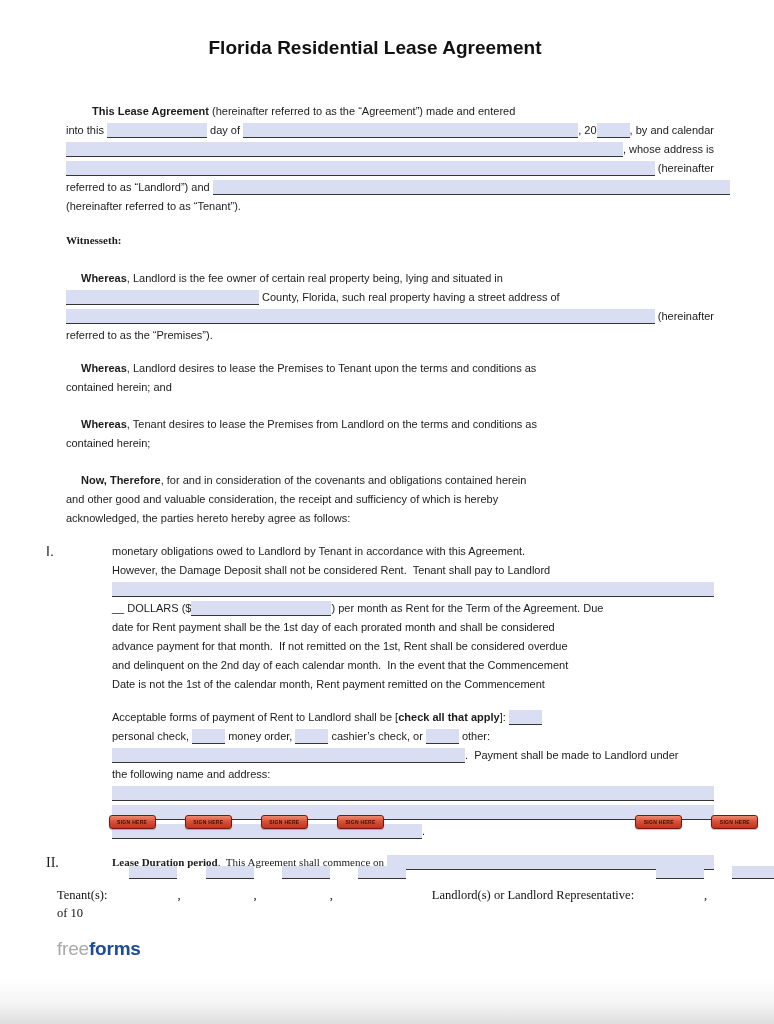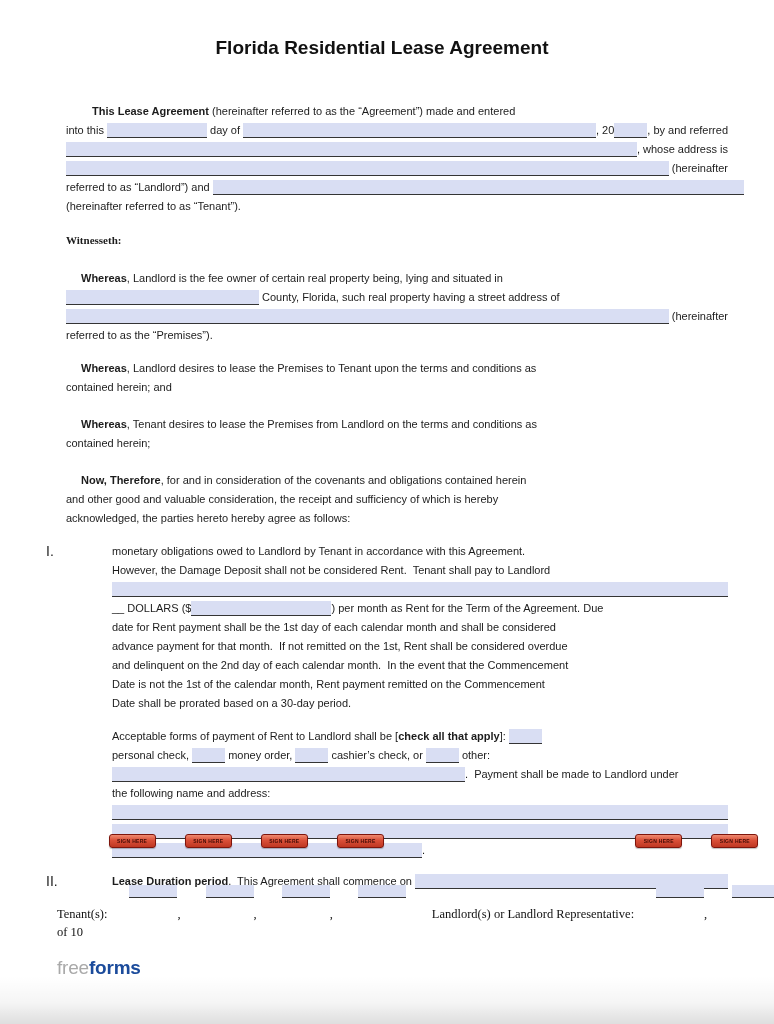--- a/index.html
+++ b/index.html
@@ -2,21 +2,21 @@
 <html><head>
 <meta charset="utf-8">
 <style>
   html,body{margin:0;padding:0;}
   body{
     width:774px;height:1024px;position:relative;overflow:hidden;
     background:#ffffff;
     font-family:"Liberation Sans","DejaVu Sans",sans-serif;
     color:#1c1c1c;
   }
-  .doc{padding:0 46px 0 36px;}
+  .doc{padding:0 60px 0 36px;}
   .title{
     margin:36px 0 0 0;text-align:center;
     font-size:19px;font-weight:bold;color:#111;line-height:23px;
   }
   .para{margin:0;}
   .line{
     display:flex;align-items:center;height:19px;
     font-size:11px;line-height:19px;margin-left:30px;
   }
   .line span,.line b{white-space:pre;flex-shrink:0;}
@@ -62,21 +62,21 @@
     margin:16px 0 0 57px;font-size:19px;letter-spacing:-0.2px;
     font-family:"Liberation Sans",sans-serif;
   }
   .logo .free{color:#a9a9a9;font-weight:normal;}
   .logo .forms{color:#1b4b9b;font-weight:bold;}
   .page-bottom{
     position:absolute;left:0;right:0;bottom:0;height:48px;pointer-events:none;
     background:linear-gradient(180deg,rgba(0,0,0,0) 0%,rgba(0,0,0,0.04) 55%,rgba(0,0,0,0.13) 100%);
   }
   .mt15{margin-top:15px;font-family:Liberation Serif, serif;} .mt19{margin-top:19px;} .mt14{margin-top:14px;}
-  .mt18{margin-top:18px;} .mt43{margin-top:43px;} .mt12{margin-top:12px;}
+  .mt18{margin-top:18px;} .mt43{margin-top:43px;} .mt12{margin-top:12px;font-family:Liberation Serif, serif;}
 </style>
 </head>
 <body>
 
 <div class="doc">
 
   <h1 class="title">Florida Residential Lease Agreement</h1>
 
   <div class="para mt43">
     <div class="line">
@@ -84,21 +84,21 @@
       <b>This Lease Agreement</b>
       <span> (hereinafter referred to as the “Agreement”) made and entered</span>
     </div>
     <div class="line">
       <span>into this </span>
       <span class="fld" style="width:100px"></span>
       <span> day of </span>
       <span class="fld grow"></span>
       <span>, 20</span>
       <span class="fld" style="width:33px"></span>
-      <span>, by and referred</span>
+      <span>, by and calendar</span>
     </div>
     <div class="line">
       <span class="fld grow"></span>
       <span>, whose address is</span>
     </div>
     <div class="line">
       <span class="fld grow"></span>
       <span> (hereinafter</span>
     </div>
     <div class="line">
@@ -180,33 +180,30 @@
       </div>
       <div class="line">
         <span class="fld grow"></span>
       </div>
       <div class="line">
         <span>__ DOLLARS ($</span>
         <span class="fld" style="width:140px"></span>
         <span>) per month as Rent for the Term of the Agreement. Due</span>
       </div>
       <div class="line">
-        <span>date for Rent payment shall be the 1st day of each calendar month and shall be considered</span>
+        <span>date for Rent payment shall be the 1st day of each prorated month and shall be considered</span>
       </div>
       <div class="line">
         <span>advance payment for that month.  If not remitted on the 1st, Rent shall be considered overdue</span>
       </div>
       <div class="line">
         <span>and delinquent on the 2nd day of each calendar month.  In the event that the Commencement</span>
       </div>
       <div class="line">
         <span>Date is not the 1st of the calendar month, Rent payment remitted on the Commencement</span>
-      </div>
-      <div class="line">
-        <span>Date shall be prorated based on a 30-day period.</span>
       </div>
 
       <div class="line mt14">
         <span>Acceptable forms of payment of Rent to Landlord shall be [</span>
         <b class="bi">check all that apply</b>
         <span>]: </span>
         <span class="fld" style="width:33px"></span>
       </div>
       <div class="line">
         <span>personal check, </span>

